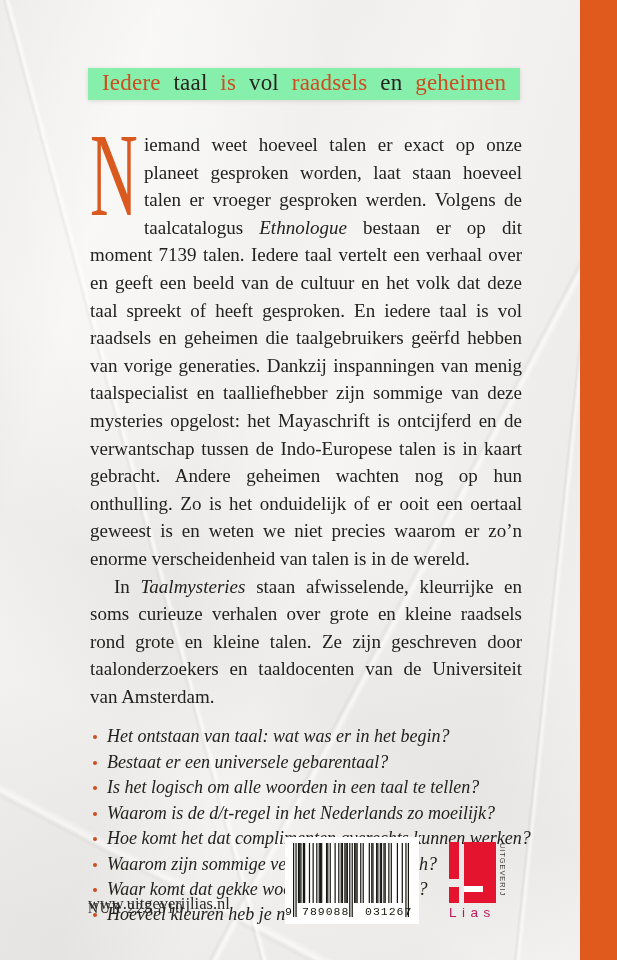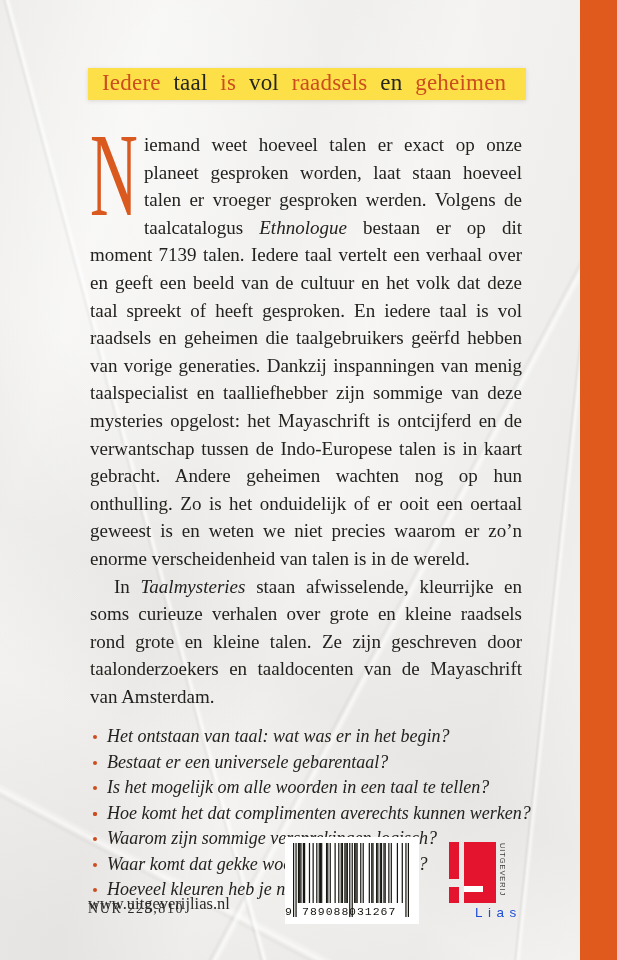--- a/index.html
+++ b/index.html
@@ -28,21 +28,21 @@
       linear-gradient(107deg, rgba(110,105,100,.06), transparent 18%, rgba(110,105,100,.05) 38%, transparent 52%, rgba(110,105,100,.05) 78%, transparent 94%),
       linear-gradient(211deg, transparent 50%, rgba(100,95,90,.05) 66%, transparent 78%, rgba(100,95,90,.06) 96%),
       radial-gradient(ellipse at 30% 20%, rgba(255,255,255,.55), transparent 55%);
   }
   .stripe{position:absolute;top:0;right:0;width:37px;height:960px;background:var(--stripe);}
 
   
   .tagline-band{
     position:absolute;left:88px;top:68px;height:30px;
     display:inline-flex;align-items:center;
-    padding:0 20px 2px 14px;background:#fde047;
+    padding:0 14px 2px 14px;background:#86efac;
     box-shadow:0 1px 4px rgba(80,75,70,.18);
     white-space:nowrap;
   }
   .tagline{font-size:23px;letter-spacing:.2px;}
   .tg-word{margin-right:.30em;color:#262520;}
   .tg-word:last-child{margin-right:0;}
   .tg-word.accent{color:var(--accent);}
 
   
   .body-copy{position:absolute;left:90px;top:131px;width:432px;
@@ -63,31 +63,31 @@
   
   .website{position:absolute;left:88px;top:878px;font-size:16.5px;color:#2a2926;margin-top:16px;}
   .nur{position:absolute;left:88px;top:901px;font-size:14px;letter-spacing:1.6px;color:#2a2926;}
 
   .barcode-box{position:absolute;left:285px;top:837px;width:134px;height:87px;background:#fff;}
   .barcode-bars{position:absolute;left:8px;top:6px;width:116px;height:74px;fill:#16150f;}
   .bc-digit{position:absolute;font-family:"Liberation Mono","DejaVu Sans Mono",monospace;
     font-size:11.5px;color:#16150f;top:68px;letter-spacing:1px;}
   .bc-first{left:0px;}
   .bc-left{left:17px;font-family:Liberation Mono, monospace;}
-  .bc-right{left:64px;}
+  .bc-right{left:80px;}
 
   .logo{position:absolute;left:448px;top:842px;width:64px;height:80px;}
   .logo-mark{position:absolute;left:0;top:0;width:48px;height:61px;}
   .logo-pub{position:absolute;left:50px;top:1px;height:62px;
     writing-mode:vertical-rl;text-orientation:mixed;
     font-family:"Liberation Sans","DejaVu Sans",sans-serif;
     font-size:7.5px;letter-spacing:.9px;color:#3c3c3a;}
   .logo-name{position:absolute;left:1px;top:63px;
     font-family:"Liberation Sans","DejaVu Sans",sans-serif;
-    font-size:13.5px;letter-spacing:5.5px;color:#1d4ed8;margin-left:26px;}
+    font-size:13.5px;letter-spacing:5.5px;color:#be185d;}
 </style>
 </head>
 <body>
 
 <div class="cover">
   <div class="texture"></div>
   <div class="stripe"></div>
 
   <div class="tagline-band">
     <div class="tagline">
@@ -101,28 +101,28 @@
     </div>
   </div>
 
   <div class="body-copy">
     <p>
       <svg class="dropcap-svg" viewBox="0 0 47 83">
           <text x="0" y="80" font-size="118" fill="#d9591f" transform="scale(0.56 1)">N</text>
         </svg><span>iemand weet hoeveel talen er exact op onze planeet gesproken worden, laat staan hoeveel talen er vroeger gesproken werden. Volgens de taalcatalogus </span><span class="ital">Ethnologue</span><span> bestaan er op dit moment 7139 talen. Iedere taal vertelt een verhaal over en geeft een beeld van de cultuur en het volk dat deze taal spreekt of heeft gesproken. En iedere taal is vol raadsels en geheimen die taalgebruikers geërfd hebben van vorige generaties. Dankzij inspanningen van menig taalspecialist en taalliefhebber zijn sommige van deze mysteries opgelost: het Mayaschrift is ontcijferd en de verwantschap tussen de Indo-Europese talen is in kaart gebracht. Andere geheimen wachten nog op hun onthulling. Zo is het onduidelijk of er ooit een oertaal geweest is en weten we niet precies waarom er zo’n enorme verscheidenheid van talen is in de wereld.</span>
     </p>
     <p class="para2">
-      <span>In </span><span class="ital">Taalmysteries</span><span> staan afwisselende, kleurrijke en soms curieuze verhalen over grote en kleine raadsels rond grote en kleine talen. Ze zijn geschreven door taalonderzoekers en taaldocenten van de Mayaschrift van Amsterdam.</span>
+      <span>In </span><span class="ital">Taalmysteries</span><span> staan afwisselende, kleurrijke en soms curieuze verhalen over grote en kleine raadsels rond grote en kleine talen. Ze zijn geschreven door taalonderzoekers en taaldocenten van de Universiteit van Amsterdam.</span>
     </p>
 
     <ul class="questions">
       <li><span class="q-dot"></span><span>Het ontstaan van taal: wat was er in het begin?</span></li>
       <li><span class="q-dot"></span><span>Bestaat er een universele gebarentaal?</span></li>
-      <li><span class="q-dot"></span><span>Is het mogelijk om alle woorden in een taal te tellen?</span></li>
-      <li><span class="q-dot"></span></li>
+      <li><span class="q-dot"></span><span>Is het logisch om alle woorden in een taal te tellen?</span></li>
+      <li><span class="q-dot"></span><span>Waarom is de d/t-regel in het Nederlands zo moeilijk?</span></li>
       <li><span class="q-dot"></span><span>Hoe komt het dat complimenten averechts kunnen werken?</span></li>
       <li><span class="q-dot"></span><span>Waarom zijn sommige versprekingen logisch?</span></li>
       <li><span class="q-dot"></span><span>Waar komt dat gekke woord ‘fiets’ vandaan?</span></li>
       <li><span class="q-dot"></span><span>Hoeveel kleuren heb je nodig in een taal?</span></li>
     </ul>
   </div>
 
   <div class="website">www.uitgeverijlias.nl</div>
   <div class="nur">NUR 225,810</div>
 

